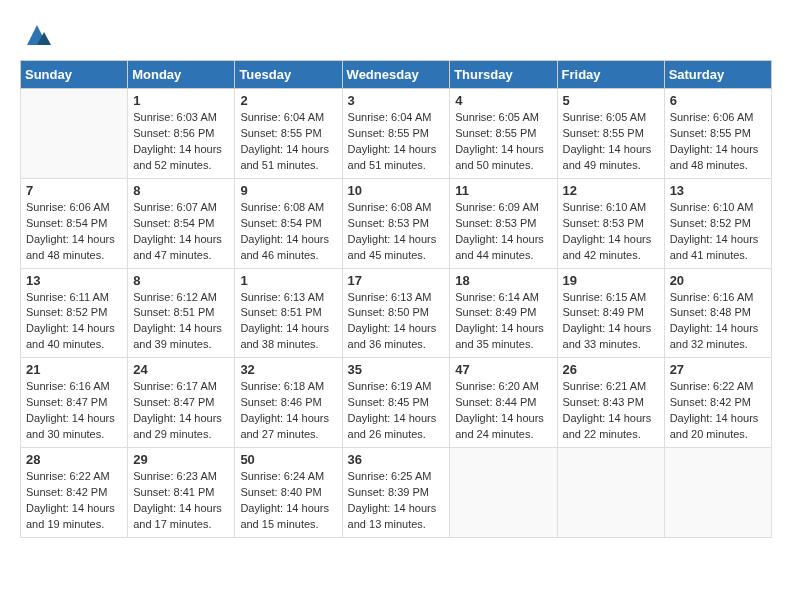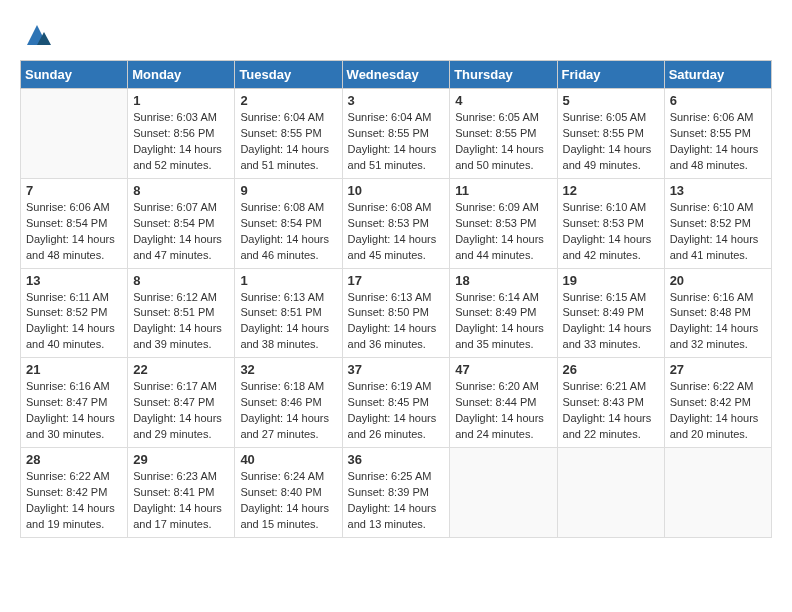--- a/index.html
+++ b/index.html
@@ -211,29 +211,29 @@
           <span class="day-num">20</span>
           <div class="day-info">Sunrise: 6:16 AM<br>Sunset: 8:48 PM<br>Daylight: 14 hours<br>and 32 minutes.</div>
         </td>
       </tr>
       <tr>
         <td>
           <span class="day-num">21</span>
           <div class="day-info">Sunrise: 6:16 AM<br>Sunset: 8:47 PM<br>Daylight: 14 hours<br>and 30 minutes.</div>
         </td>
         <td>
-          <span class="day-num">22</span>
+          <span class="day-num">24</span>
           <div class="day-info">Sunrise: 6:17 AM<br>Sunset: 8:47 PM<br>Daylight: 14 hours<br>and 29 minutes.</div>
         </td>
         <td>
           <span class="day-num">32</span>
           <div class="day-info">Sunrise: 6:18 AM<br>Sunset: 8:46 PM<br>Daylight: 14 hours<br>and 27 minutes.</div>
         </td>
         <td>
-          <span class="day-num">37</span>
+          <span class="day-num">35</span>
           <div class="day-info">Sunrise: 6:19 AM<br>Sunset: 8:45 PM<br>Daylight: 14 hours<br>and 26 minutes.</div>
         </td>
         <td>
           <span class="day-num">47</span>
           <div class="day-info">Sunrise: 6:20 AM<br>Sunset: 8:44 PM<br>Daylight: 14 hours<br>and 24 minutes.</div>
         </td>
         <td>
           <span class="day-num">26</span>
           <div class="day-info">Sunrise: 6:21 AM<br>Sunset: 8:43 PM<br>Daylight: 14 hours<br>and 22 minutes.</div>
         </td>
@@ -245,21 +245,21 @@
       <tr>
         <td>
           <span class="day-num">28</span>
           <div class="day-info">Sunrise: 6:22 AM<br>Sunset: 8:42 PM<br>Daylight: 14 hours<br>and 19 minutes.</div>
         </td>
         <td>
           <span class="day-num">29</span>
           <div class="day-info">Sunrise: 6:23 AM<br>Sunset: 8:41 PM<br>Daylight: 14 hours<br>and 17 minutes.</div>
         </td>
         <td>
-          <span class="day-num">40</span>
+          <span class="day-num">50</span>
           <div class="day-info">Sunrise: 6:24 AM<br>Sunset: 8:40 PM<br>Daylight: 14 hours<br>and 15 minutes.</div>
         </td>
         <td>
           <span class="day-num">36</span>
           <div class="day-info">Sunrise: 6:25 AM<br>Sunset: 8:39 PM<br>Daylight: 14 hours<br>and 13 minutes.</div>
         </td>
         <td class="empty"></td>
         <td class="empty"></td>
         <td class="empty"></td>
       </tr>

